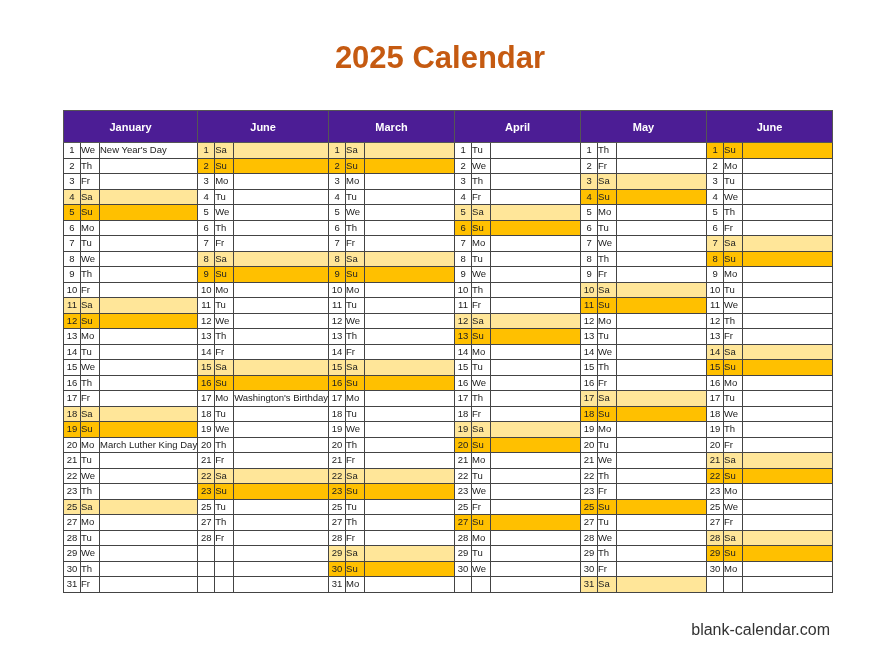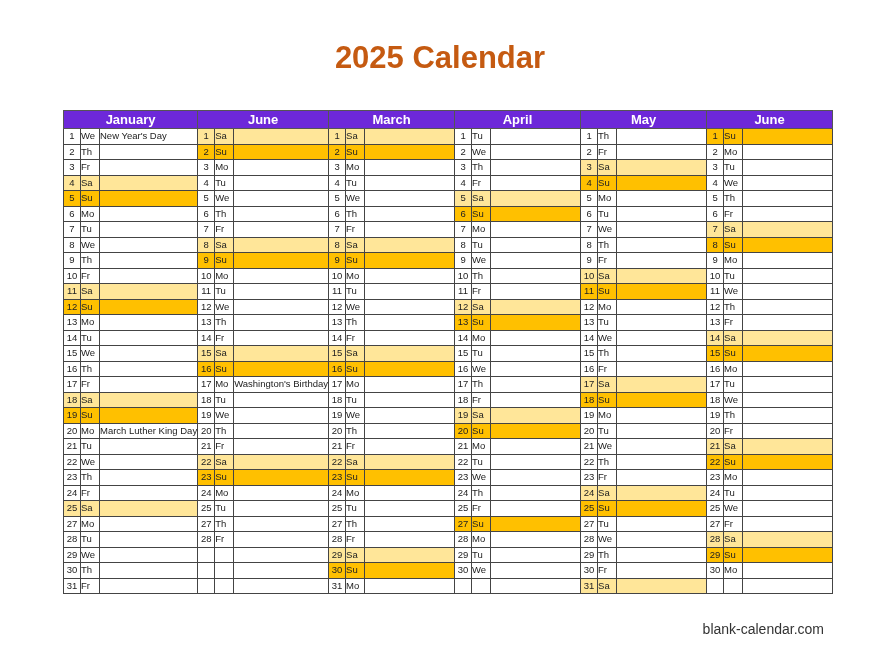--- a/index.html
+++ b/index.html
@@ -1,27 +1,27 @@
 <!DOCTYPE html>
 <html><head>
 <meta charset="utf-8">
 <style>
   html,body{margin:0;padding:0;background:#fff;}
   body{width:880px;height:660px;position:relative;font-family:"Liberation Sans",sans-serif;overflow:hidden;}
   #title{position:absolute;top:40px;left:0;width:880px;text-align:center;font-size:31px;font-weight:bold;color:#C55A11;}
   #cal{position:absolute;left:63px;top:110px;border-collapse:collapse;table-layout:fixed;}
-  #cal th{background:#6d28d9;color:#fff;font-size:13px;font-weight:bold;height:15px;padding:1px;border:1px solid #555;}
+  #cal th{background:#4c1d95;color:#fff;font-size:11px;font-weight:bold;height:15px;padding:8px;border:1px solid #555;}
   #cal td{height:14.5px;padding:0;border:1px solid #444;font-size:9.5px;color:#222;white-space:nowrap;overflow:hidden;line-height:14px;}
   td.n{text-align:center;width:16px;}
   td.d{width:18px;padding-left:1px;}
   td.h{width:89px;font-size:7.5px;padding-left:1px;}
   tr td.sat{background:#FFE699;}
   tr td.sun{background:#FFC000;}
   td.hol{color:#E31B1B;}
-  #footer{position:absolute;right:56px;top:621px;font-size:14px;color:#333;}
+  #footer{position:absolute;right:50px;top:621px;font-size:16px;color:#333;}
 </style>
 </head>
 <body>
 
 <div id="title">2025 Calendar</div>
 
 <table id="cal">
   <thead>
       <tr id="hdr">
         <th colspan="3">January</th>
@@ -487,40 +487,20 @@
         <td class="d ">We</td>
         <td class="h "></td>
         <td class="n ">23</td>
         <td class="d ">Fr</td>
         <td class="h "></td>
         <td class="n ">23</td>
         <td class="d ">Mo</td>
         <td class="h "></td>
       </tr>
       <tr>
-        <td class="n ">24</td>
-        <td class="d ">Fr</td>
-        <td class="h "></td>
-        <td class="n ">24</td>
-        <td class="d ">Mo</td>
-        <td class="h "></td>
-        <td class="n ">24</td>
-        <td class="d ">Mo</td>
-        <td class="h "></td>
-        <td class="n ">24</td>
-        <td class="d ">Th</td>
-        <td class="h "></td>
-        <td class="n sat">24</td>
-        <td class="d sat">Sa</td>
-        <td class="h sat"></td>
-        <td class="n ">24</td>
-        <td class="d ">Tu</td>
-        <td class="h "></td>
-      </tr>
-      <tr>
         <td class="n sat">25</td>
         <td class="d sat">Sa</td>
         <td class="h sat"></td>
         <td class="n ">25</td>
         <td class="d ">Tu</td>
         <td class="h "></td>
         <td class="n ">25</td>
         <td class="d ">Tu</td>
         <td class="h "></td>
         <td class="n ">25</td>

